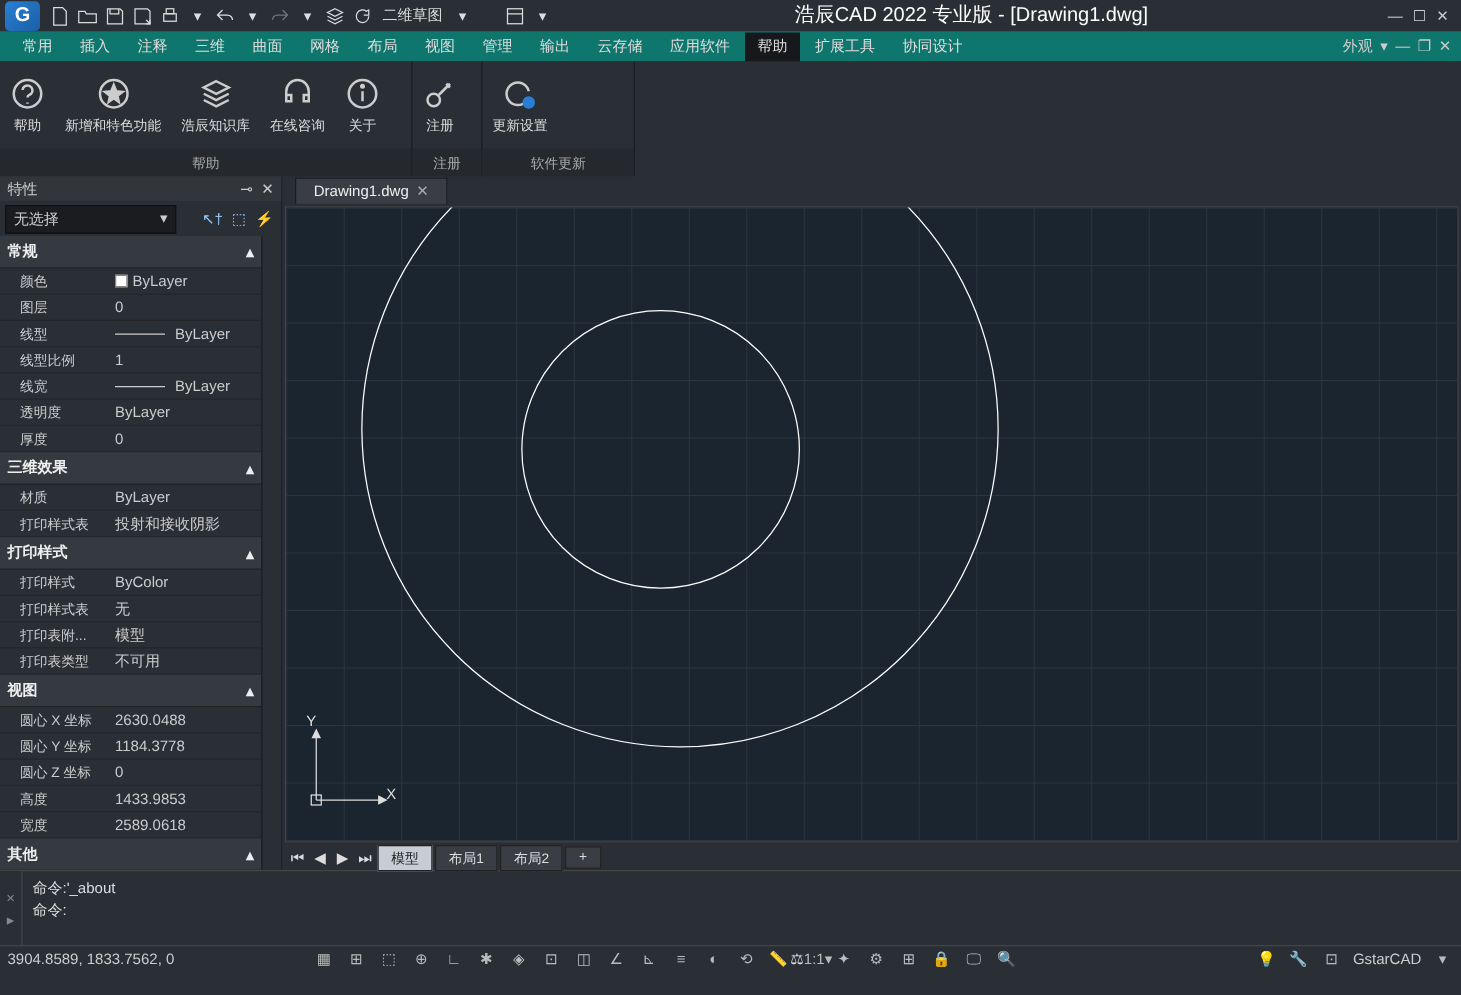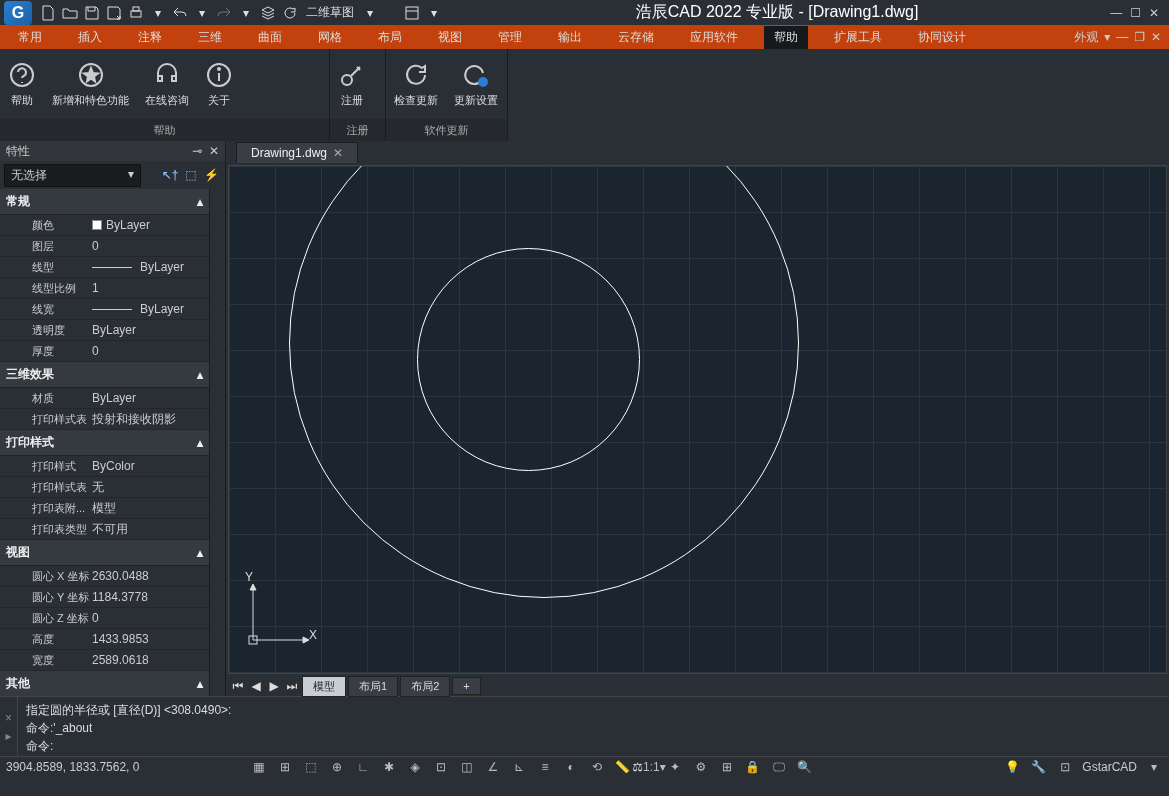--- a/index.html
+++ b/index.html
@@ -5,21 +5,21 @@
 *{margin:0;padding:0;box-sizing:border-box;font-family:"Microsoft YaHei",sans-serif;font-size:12px;user-select:none}
 body{background:#2a2e35;color:#ccc;width:1169px;height:796px;overflow:hidden;position:relative}
 .titlebar{height:25px;background:#2a2e35;display:flex;align-items:center;padding:0 4px}
 .logo{width:28px;height:24px;background:linear-gradient(135deg,#2a7fd4,#1a5fa4);border-radius:4px;display:flex;align-items:center;justify-content:center;font-weight:bold;color:#fff;font-size:16px}
 .qat{display:flex;align-items:center;gap:2px;margin-left:6px}
 .qat-btn{width:20px;height:20px;display:flex;align-items:center;justify-content:center;color:#ddd}
 .qat-btn svg{width:16px;height:16px}
 .qat-sel{background:#2a2e35;border:none;color:#ddd;padding:2px 4px}
 .title-center{flex:1;text-align:center;color:#fff;font-size:16px}
 .win-ctrls{display:flex;gap:8px;align-items:center;color:#ccc;padding-right:6px}
-.menubar{height:24px;display:flex;align-items:center;background:#c2410c;padding:0 8px;gap:16px}
+.menubar{height:24px;display:flex;align-items:center;background:#0f766e;padding:0 8px;gap:2px}
 .menu-item{padding:3px 10px;color:#ddd}
 .menu-item.sel{background:#16181c}
 .menu-right{margin-left:auto;display:flex;align-items:center;gap:6px}
 .ribbon{height:92px;background:#2a2e35;display:flex}
 .ribbon-cell{border-right:1px solid #1a1c20;display:flex;flex-direction:column;height:92px}
 .rib-row{display:flex;flex:1}
 .rib-btn{display:flex;flex-direction:column;align-items:center;justify-content:center;padding:4px 8px;gap:4px}
 .rib-btn .ic{width:28px;height:28px;display:flex;align-items:center;justify-content:center;color:#ddd}
 .rib-btn .lbl{color:#ddd;font-size:11px;white-space:nowrap}
 .rib-grp-lbl{height:22px;display:flex;align-items:center;justify-content:center;color:#aaa;font-size:11px;background:#25282d}
@@ -28,21 +28,21 @@
 .panel-title{height:20px;background:#32353a;display:flex;align-items:center;padding:0 6px;color:#ccc;font-size:11px;justify-content:space-between}
 .panel-toolbar{height:28px;display:flex;align-items:center;padding:0 4px;gap:4px}
 .sel-box{flex:1;background:#1a1c20;border:1px solid #111;color:#ccc;padding:2px 6px;display:flex;justify-content:space-between;}
 .panel-tools{display:flex;gap:3px;margin-left:16px}
 .panel-tools span{width:18px;height:18px;display:flex;align-items:center;justify-content:center;color:#9cf}
 .prop-body{flex:1;overflow-y:auto;display:flex}
 .prop-list{flex:1}
 .scrollbar{width:16px;background:#2a2e35;border-left:1px solid #1a1c20}
 .prop-section{background:#353a40;padding:4px 6px;color:#eee;font-size:11px;font-weight:bold;display:flex;justify-content:space-between;align-items:center;border-bottom:1px solid #222}
 .prop-row{display:flex;height:21px;align-items:center;border-bottom:1px solid #24262a}
-.prop-label{width:92px;padding-left:32px;color:#ccc;font-size:11px;white-space:nowrap;overflow:hidden}
+.prop-label{width:92px;padding-left:16px;color:#ccc;font-size:11px;white-space:nowrap;overflow:hidden}
 .prop-val{flex:1;color:#ccc;font-size:11px;font-family:"SimSun",monospace;display:flex;align-items:center;gap:4px}
 .swatch{width:10px;height:10px;display:inline-block;border:1px solid #888;background:#fff}
 .canvas-area{flex:1;display:flex;flex-direction:column;background:#2a2e35}
 .doc-tabs{height:22px;display:flex;align-items:end;padding-left:10px}
 .doc-tab{background:#3a3e44;padding:3px 14px;border:1px solid #1a1c20;border-bottom:none;display:flex;align-items:center;gap:6px;color:#eee;font-size:11px}
 .doc-tab .x{color:#aaa}
 .viewport{flex:1;background:#1a2530;position:relative;margin:2px;border:1px solid #444;overflow:hidden}
 .grid-bg{position:absolute;inset:0;background-image:linear-gradient(#2a3540 1px,transparent 1px),linear-gradient(90deg,#2a3540 1px,transparent 1px);background-size:46px 46px}
 .ucs{position:absolute;left:14px;bottom:20px;color:#ddd}
 .circ{position:absolute;border:1px solid #fff;border-radius:50%}
@@ -176,20 +176,28 @@
             <svg viewBox="0 0 28 28" fill="none" stroke="#ccc" stroke-width="2">
               <circle cx="14" cy="14" r="11"></circle>
               <path d="M14 7l2 5 5 .5-4 3 1 5-4-3-4 3 1-5-4-3 5-.5z" fill="#ccc"></path>
             </svg>
           </div>
           <span class="lbl">新增和特色功能</span>
         </div>
       <div class="rib-btn">
           <div class="ic">
             <svg viewBox="0 0 28 28" fill="none" stroke="#ccc" stroke-width="2">
+              <path d="M14 4l10 5-10 5-10-5zM4 14l10 5 10-5M4 19l10 5 10-5"></path>
+            </svg>
+          </div>
+          <span class="lbl">浩辰知识库</span>
+        </div>
+      <div class="rib-btn">
+          <div class="ic">
+            <svg viewBox="0 0 28 28" fill="none" stroke="#ccc" stroke-width="2">
               <path d="M5 15v-3a9 9 0 0118 0v3M5 15v5h4v-5H5zM23 15v5h-4v-5h4z"></path>
             </svg>
           </div>
           <span class="lbl">在线咨询</span>
         </div>
       <div class="rib-btn">
           <div class="ic">
             <svg viewBox="0 0 28 28" fill="none" stroke="#ccc" stroke-width="2">
               <circle cx="14" cy="14" r="11"></circle>
               <line x1="14" y1="12" x2="14" y2="20"></line>
@@ -210,28 +218,20 @@
               <path d="M13 15l9-9M19 6l3 3"></path>
             </svg>
           </div>
           <span class="lbl">注册</span>
         </div>
     </div>
     <div class="rib-grp-lbl">注册</div>
   </div>
   <div class="ribbon-cell" style="width:122px">
     <div class="rib-row">
-      <div class="rib-btn">
-          <div class="ic">
-            <svg viewBox="0 0 28 28" fill="none" stroke="#ccc" stroke-width="2">
-              <path d="M23 14a9 9 0 11-3-7l3-2v6h-6"></path>
-            </svg>
-          </div>
-          <span class="lbl">检查更新</span>
-        </div>
       <div class="rib-btn">
           <div class="ic">
             <svg viewBox="0 0 28 28" fill="none" stroke="#ccc" stroke-width="2">
               <path d="M21 12a9 9 0 10-2 8"></path>
               <circle cx="21" cy="21" r="4" fill="#2a7fd4" stroke="#2a7fd4"></circle>
             </svg>
           </div>
           <span class="lbl">更新设置</span>
         </div>
     </div>
@@ -428,21 +428,20 @@
     </div>
   </div>
 </div>
 
 <div class="cmdline">
   <div class="cmd-handle">
       <span>×</span>
       <span>▸</span>
     </div>
   <div class="cmd-body">
-    <div>指定圆的半径或 [直径(D)] &lt;308.0490&gt;:</div>
     <div>命令:'_about</div>
     <div>命令:</div>
   </div>
 </div>
 
 <div class="statusbar">
   <div class="sb-left">3904.8589, 1833.7562, 0</div>
   <div class="sb-icons">
     <span class="sb-ic">▦</span>
     <span class="sb-ic">⊞</span>

